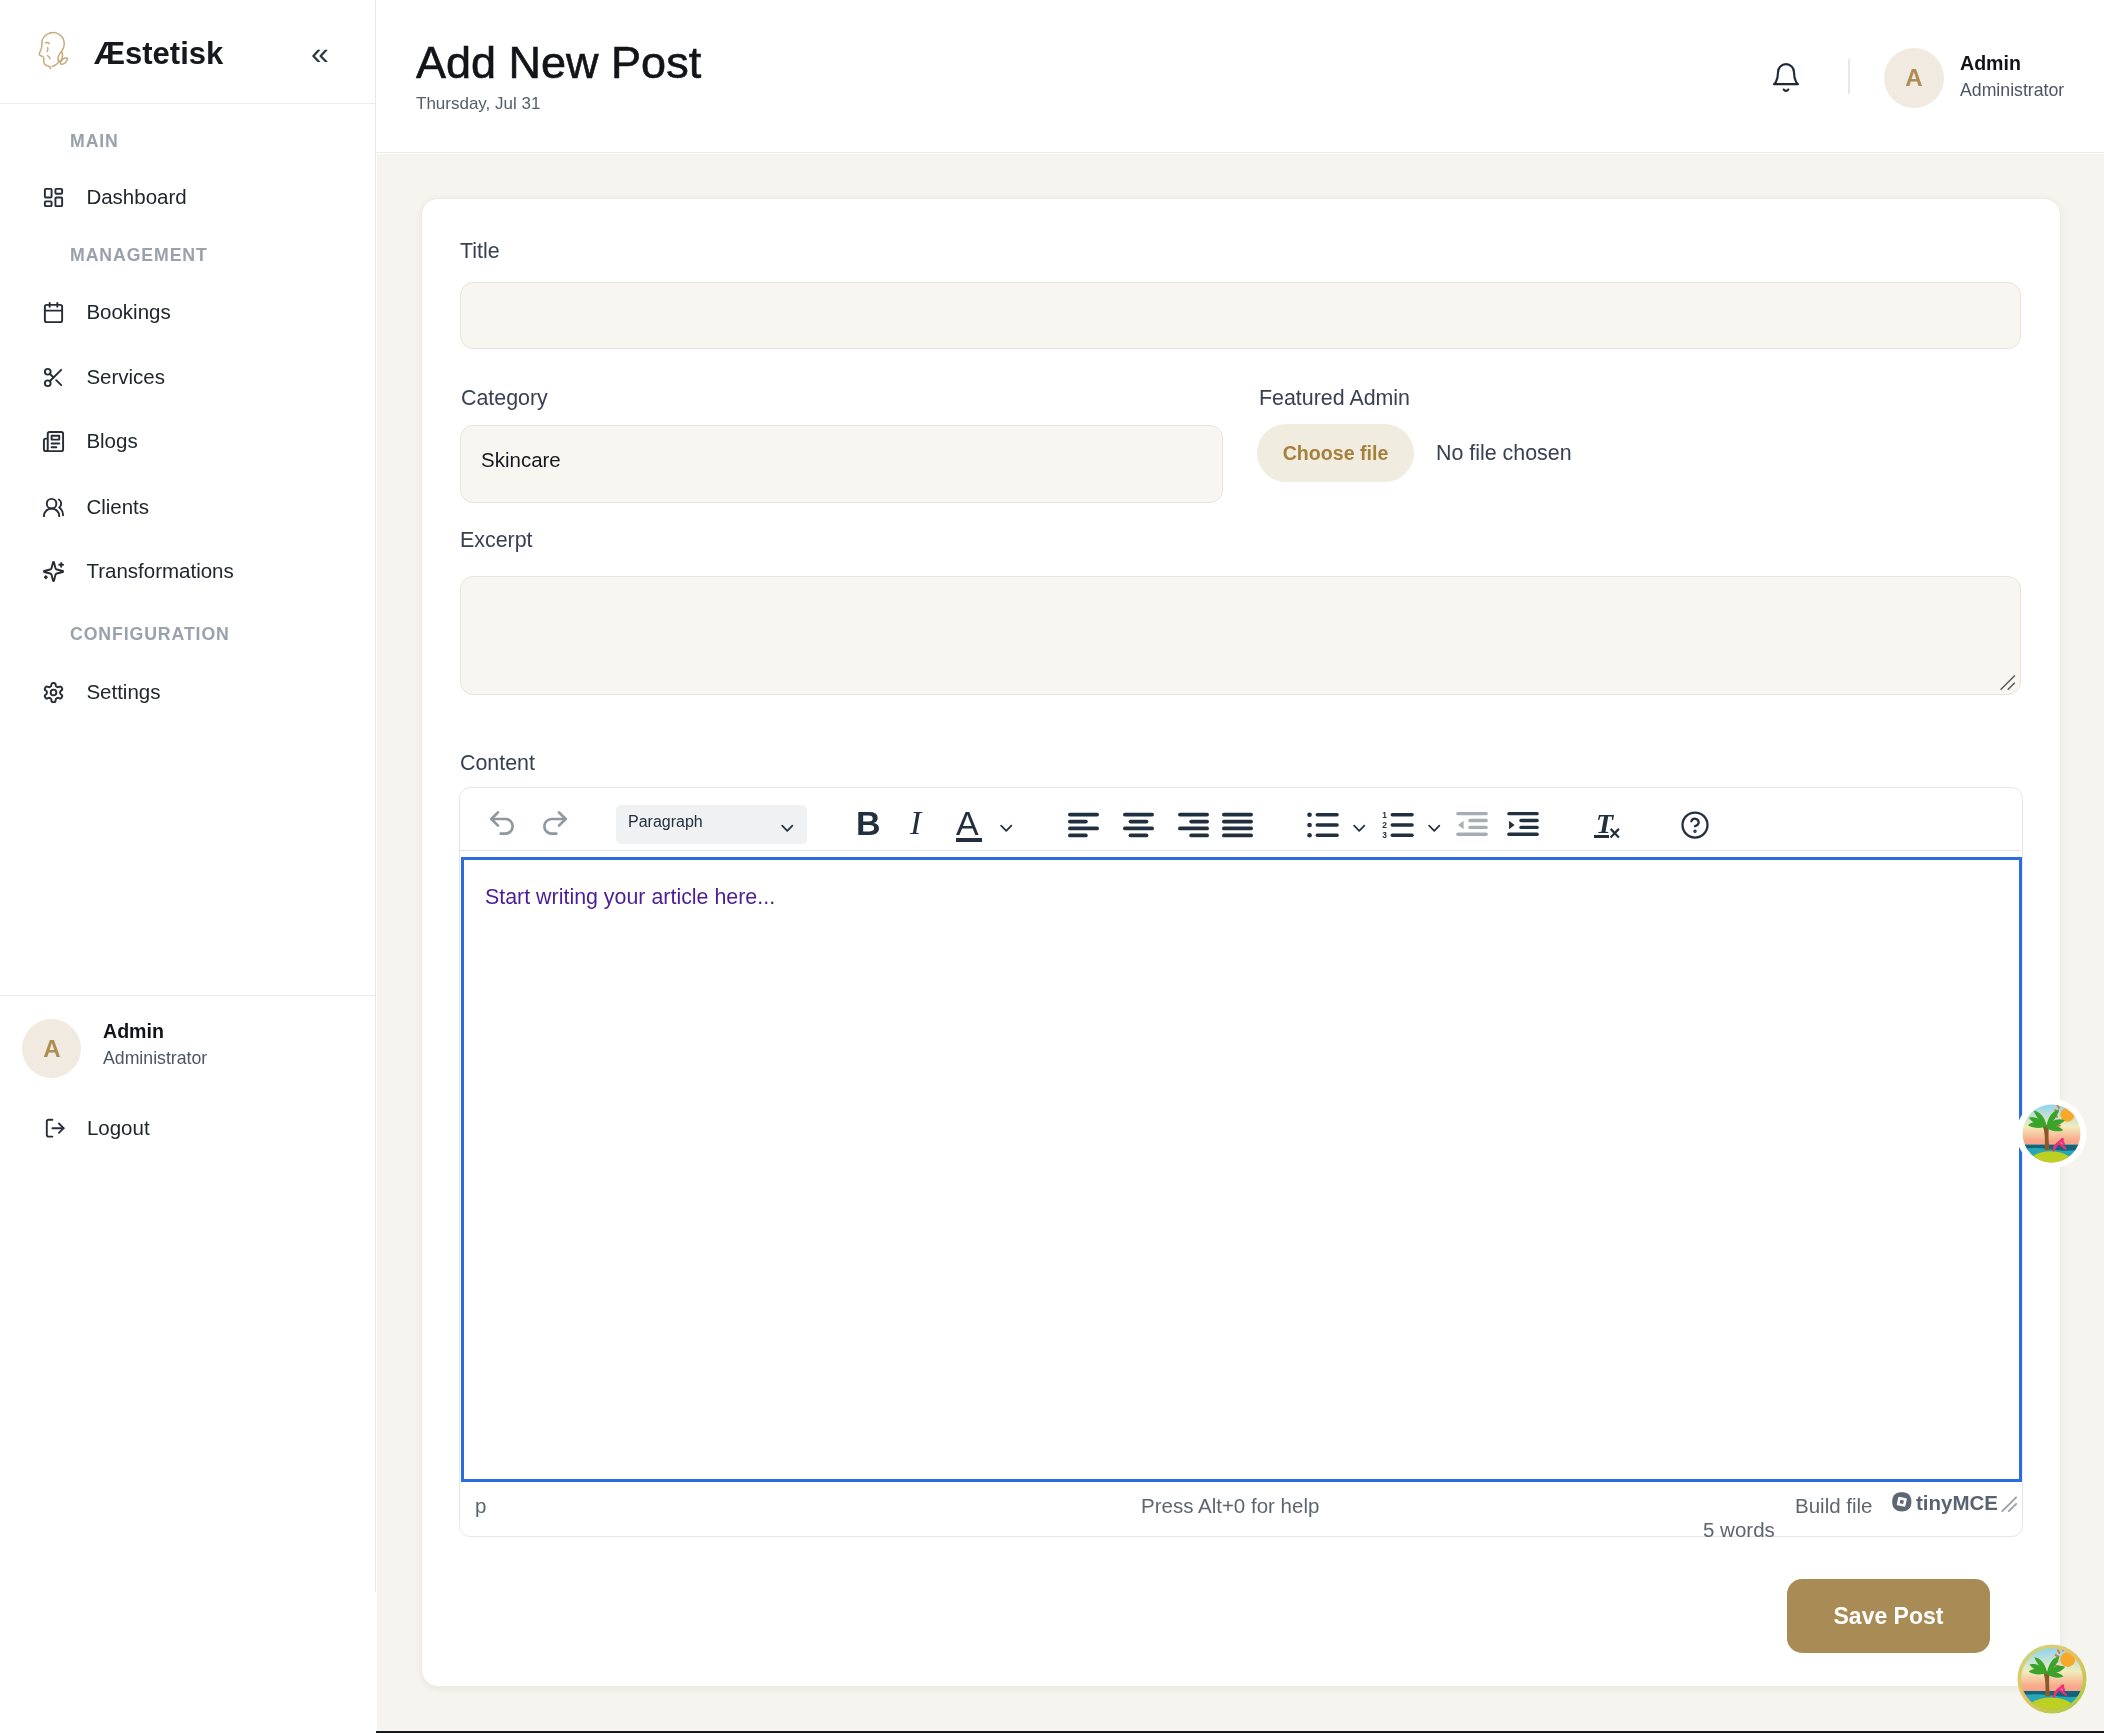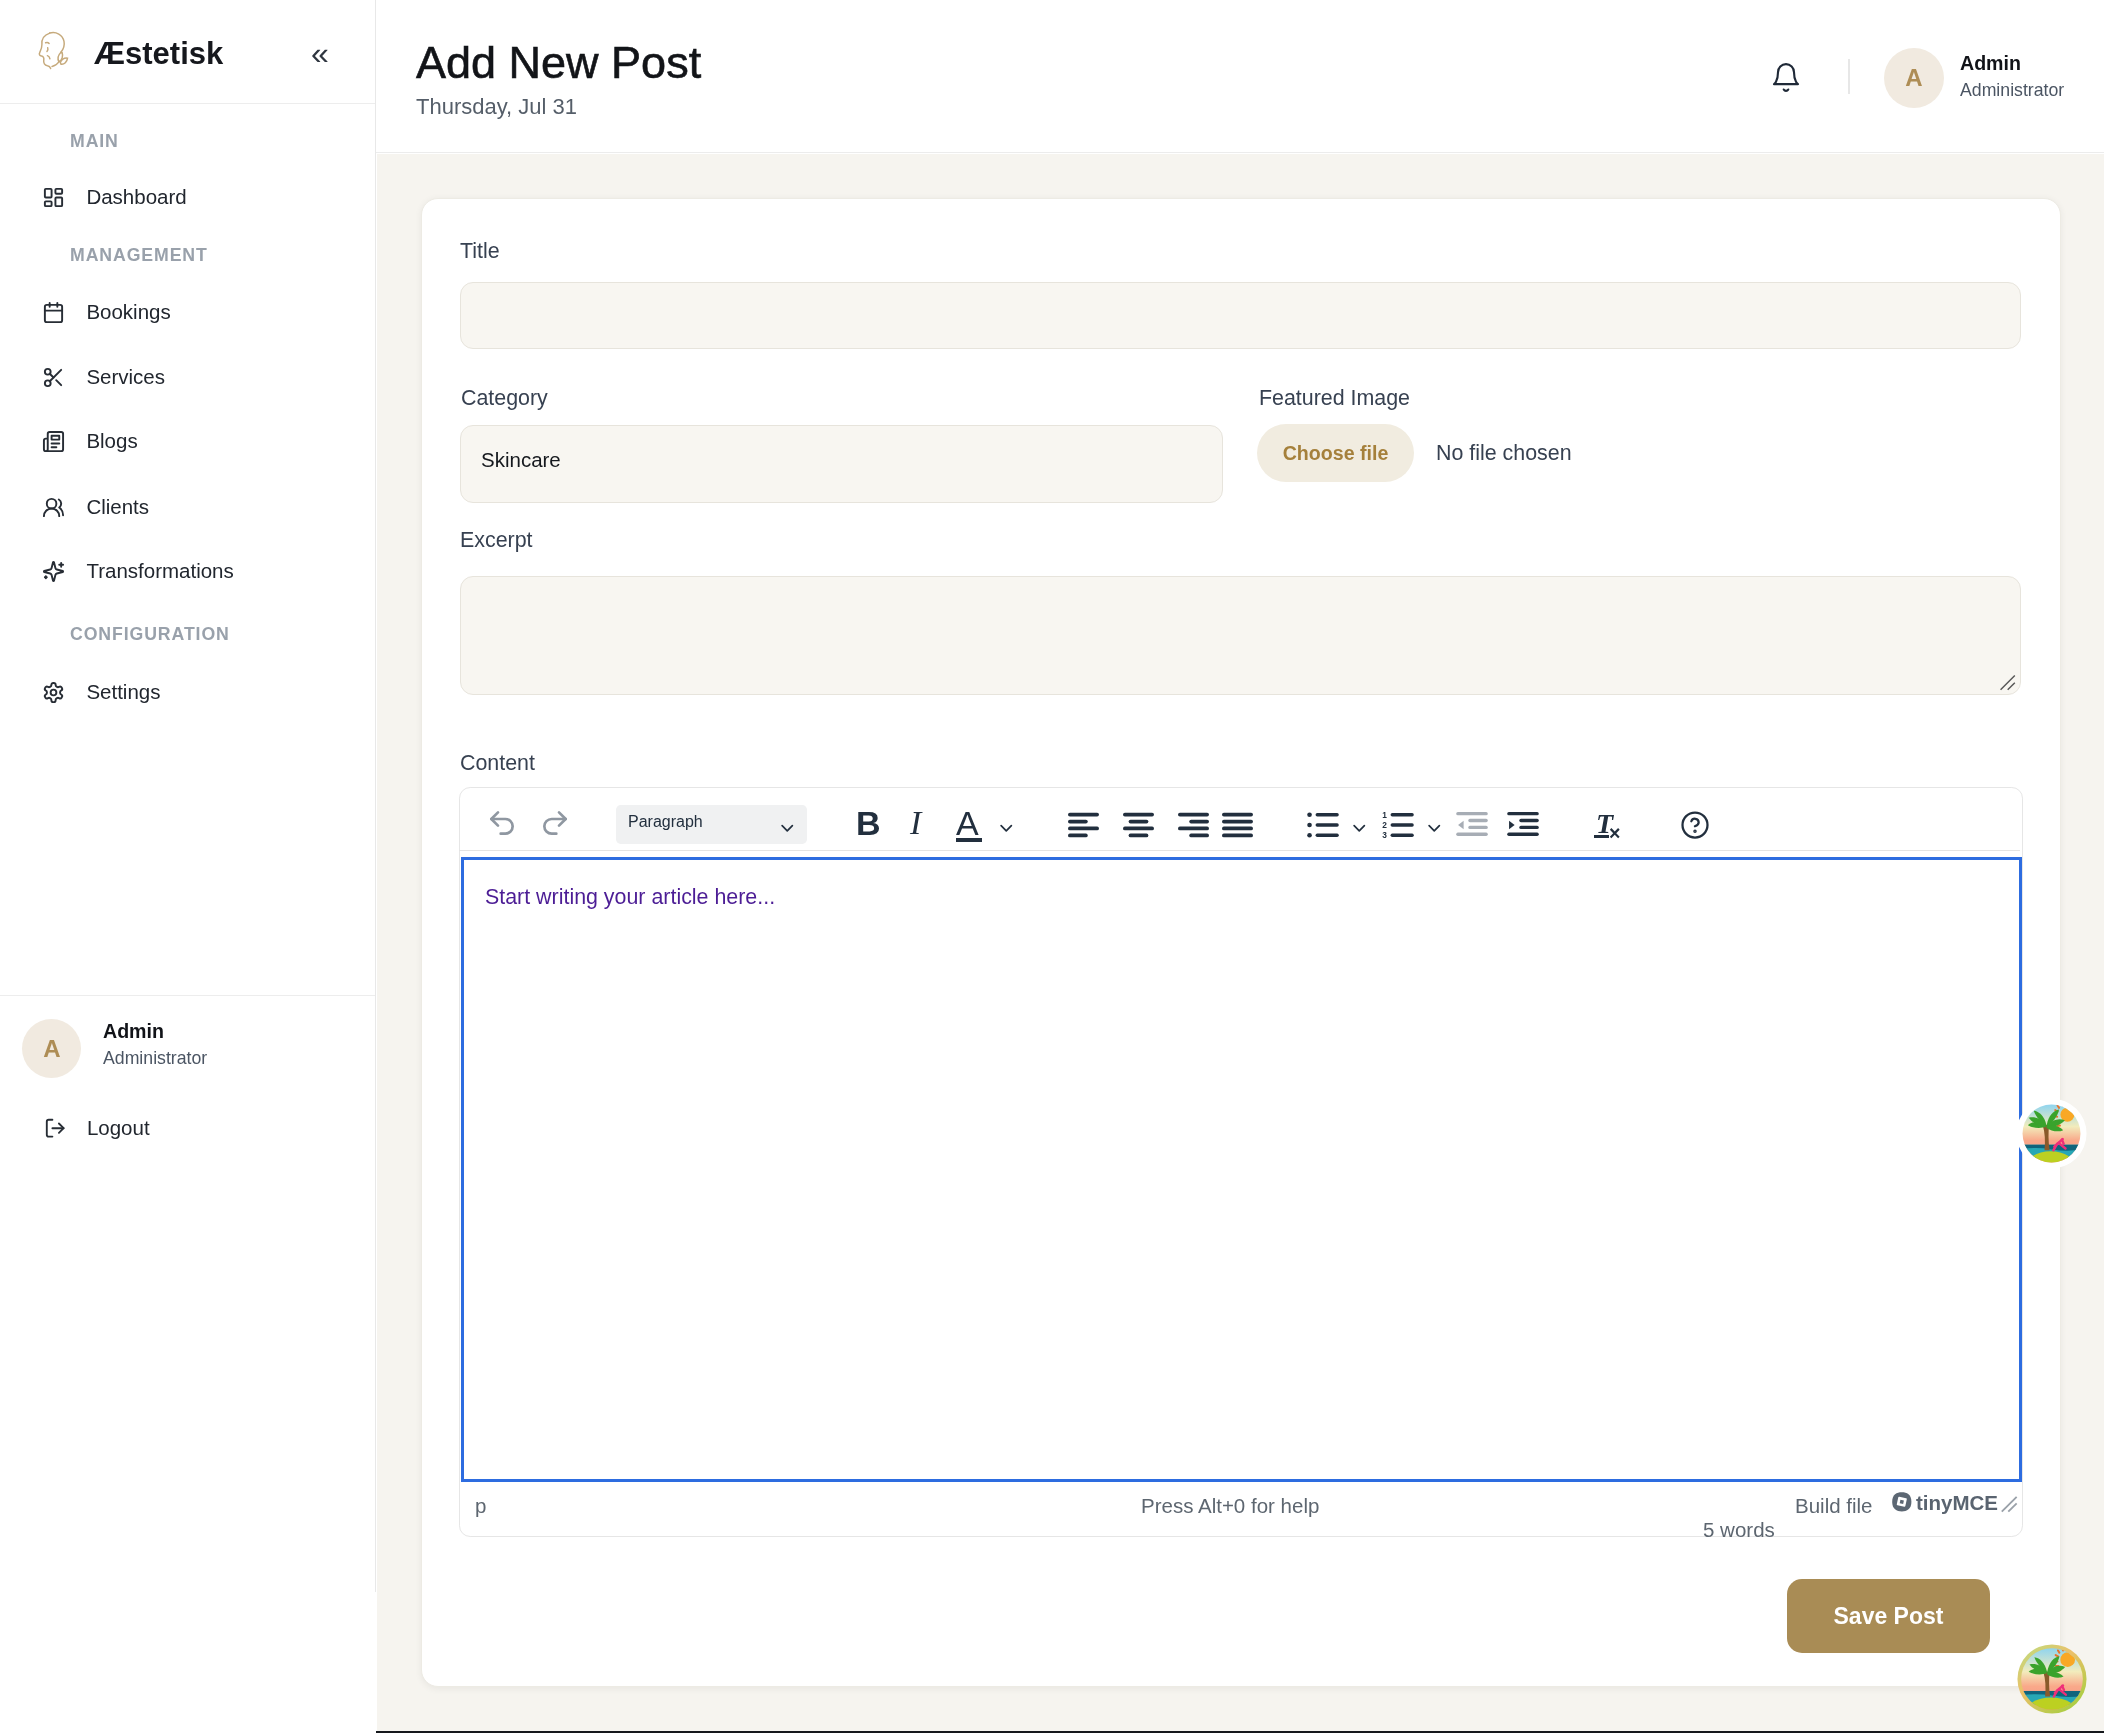--- a/index.html
+++ b/index.html
@@ -11,21 +11,21 @@
 #logoname { position:absolute; left:94px; top:36px; font-size:31px; font-weight:bold; color:#16181d; letter-spacing:0px; }
 #collapse { position:absolute; left:311px; top:35px; font-size:32px; color:#2f3640; }
 .navlabel { position:absolute; left:42px; font-size:17.7px; font-weight:bold; color:#99a1ab; letter-spacing:0.9px;margin-left:28px; }
 .navitem { position:absolute; left:42px; height:28px; display:flex; align-items:center; gap:21.4px; color:#21262e; font-size:20.5px; }
 .navitem svg { flex:0 0 auto; }
 #sbfoot { position:absolute; left:0; top:995px; width:375px; border-top:0.9px solid #ededed; }
 .avatar { border-radius:50%; background:#f1eae0; color:#ae8d55; font-weight:bold; display:flex; align-items:center; justify-content:center; }
 
 #header { position:absolute; left:376px; top:0; width:1729px; height:153px; background:#fff; border-bottom:0.9px solid #ececec; }
 #pagetitle { position:absolute; left:416px; top:37px; font-size:45px; font-weight:500; color:#121418; -webkit-text-stroke:0.6px #121418; }
-#pagedate { position:absolute; left:416px; top:94px; font-size:22px; color:#555e69; }
+#pagedate { position:absolute; left:416px; top:94px; font-size:17px; color:#555e69; }
 #hdrdivider { position:absolute; left:1848px; top:59px; width:1.9px; height:35px; background:#e7e7e7; }
 #hdrname { position:absolute; left:1960px; top:52px; font-size:19.6px; font-weight:bold; color:#111318; }
 #hdrrole { position:absolute; left:1960px; top:80px; font-size:17.7px; color:#4b5563; }
 
 #main { position:absolute; left:377px; top:154px; width:1728px; height:1580px; background:#f6f4ef; }
 #card { position:absolute; left:421px; top:198px; width:1640px; height:1489px; background:#fff; border:0.9px solid #edebe4; border-radius:17px; box-shadow:0 1.9px 7.5px rgba(0,0,0,0.06); }
 .flabel { position:absolute; font-size:21.4px; color:#374151; }
 .finput { position:absolute; background:#f8f6f1; border:1.9px solid #e7e4dc; border-radius:13px; }
 #choosepill { position:absolute; left:1257px; top:424px; width:157px; height:58px; background:#f1ece0; border-radius:30px; display:flex; align-items:center; justify-content:center; font-size:19.6px; font-weight:bold; color:#a5803b; }
 #nofile { position:absolute; left:1436px; top:441px; font-size:21.4px; color:#374151; }
@@ -155,21 +155,21 @@
 <div id="main"></div>
 <div id="card"></div>
 
 <div class="flabel" style="left:460px;top:239px;">Title</div>
 <div class="finput" style="left:460px;top:282px;width:1561px;height:67px;"></div>
 
 <div class="flabel" style="left:461px;top:386px;">Category</div>
 <div class="finput" style="left:460px;top:425px;width:763px;height:78px;"></div>
 <div id="skincare">Skincare</div>
 
-<div class="flabel" style="left:1259px;top:386px;">Featured Image</div>
+<div class="flabel" style="left:1259px;top:386px;">Featured Admin</div>
 <div id="choosepill">Choose file</div>
 <div id="nofile">No file chosen</div>
 
 <div class="flabel" style="left:460px;top:528px;">Excerpt</div>
 <div class="finput" style="left:460px;top:576px;width:1561px;height:119px;"></div>
 <svg class="abs" style="left:1997px;top:672px" width="19.6" height="19.6" viewBox="0 0 22 22" stroke="#555" stroke-width="1.6">
     <line x1="4" y1="20" x2="20" y2="4"></line>
     <line x1="12" y1="20" x2="20" y2="12"></line>
   </svg>
 

